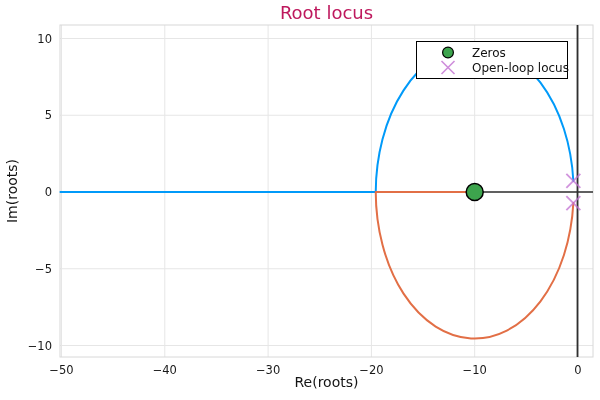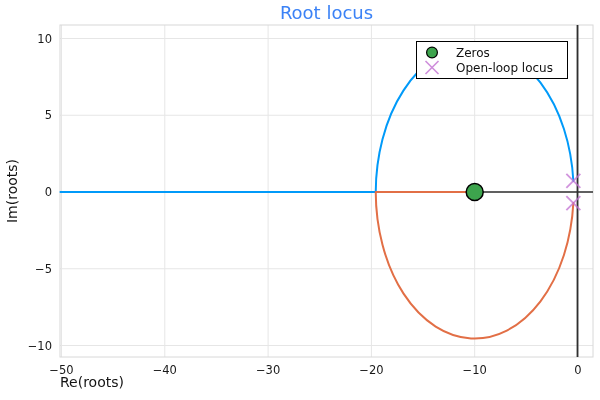--- a/index.html
+++ b/index.html
@@ -2,35 +2,35 @@
 <html><head>
 <meta charset="utf-8">
 <style>
   html,body{margin:0;padding:0;background:#ffffff;}
   .figure{
     position:relative;width:600px;height:400px;background:#ffffff;overflow:hidden;
     font-family:"DejaVu Sans","Liberation Sans",sans-serif;
   }
   .chart-title{
     position:absolute;left:60px;top:2px;width:533px;text-align:center;
-    font-size:18px;color:#3b82f6;
+    font-size:18px;color:#be185d;
   }
   .x-label{
-    position:absolute;left:60px;top:374px;width:533px;text-align:left;
+    position:absolute;left:60px;top:374px;width:533px;text-align:center;
     font-size:14px;color:#141414;
   }
   .y-label{
     position:absolute;left:-36px;top:181px;width:100px;height:20px;text-align:center;
     font-size:14px;color:#141414;transform:rotate(-90deg);
   }
   .plot-svg{position:absolute;left:0;top:0;}
   .legend{
     position:absolute;left:416px;top:41px;width:152px;
     background:#ffffff;border:1px solid #000000;box-sizing:border-box;
-    padding:3px 4px 3px 4px;
+    padding:3px 4px 3px 20px;
   }
   .legend-row{display:flex;align-items:center;height:15px;}
   .legend-marker{width:22px;height:15px;flex:0 0 22px;}
   .legend-label{margin-left:13px;font-size:12px;color:#111111;white-space:nowrap;}
 </style>
 </head>
 <body>
 
 <div class="figure">
 

